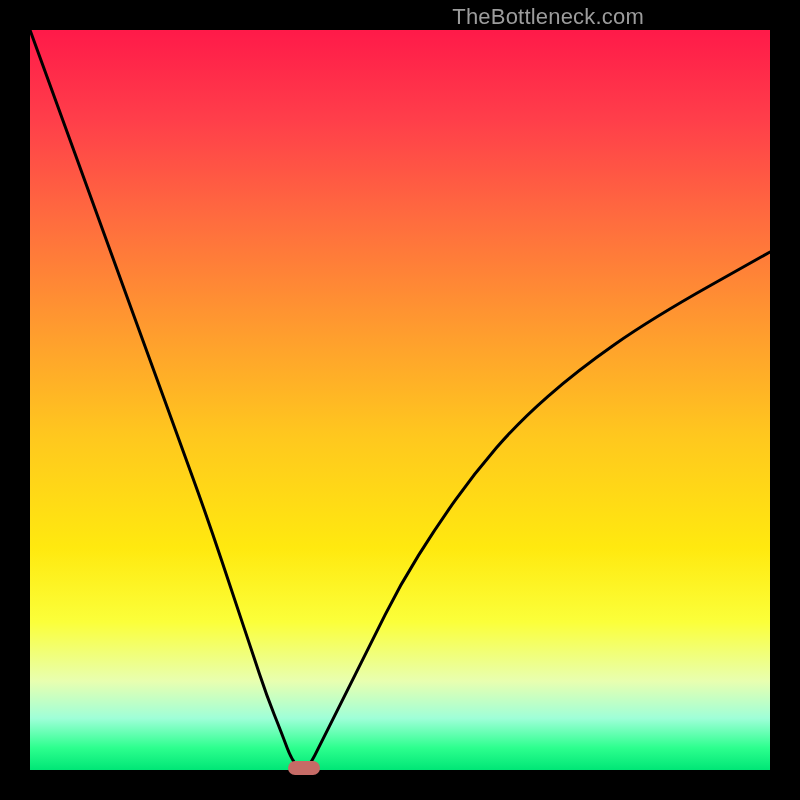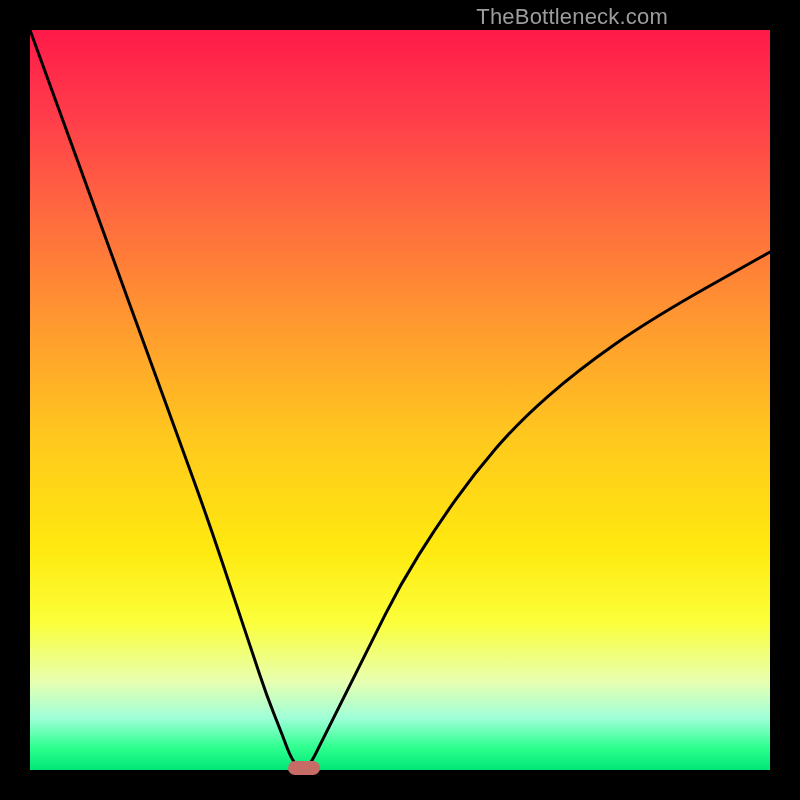--- a/index.html
+++ b/index.html
@@ -11,21 +11,20 @@
     background: #000;
     font-family: Arial, Helvetica, sans-serif;
   }
   .frame {
     position: absolute;
     left: 0;
     top: 0;
     width: 656px;
     height: 800px;
     background: #000;
-    padding-left: 24px;
   }
   .plot {
     position: absolute;
     left: 30px;
     top: 30px;
     width: 740px;
     height: 740px;
     
     background: linear-gradient(
       to bottom,

